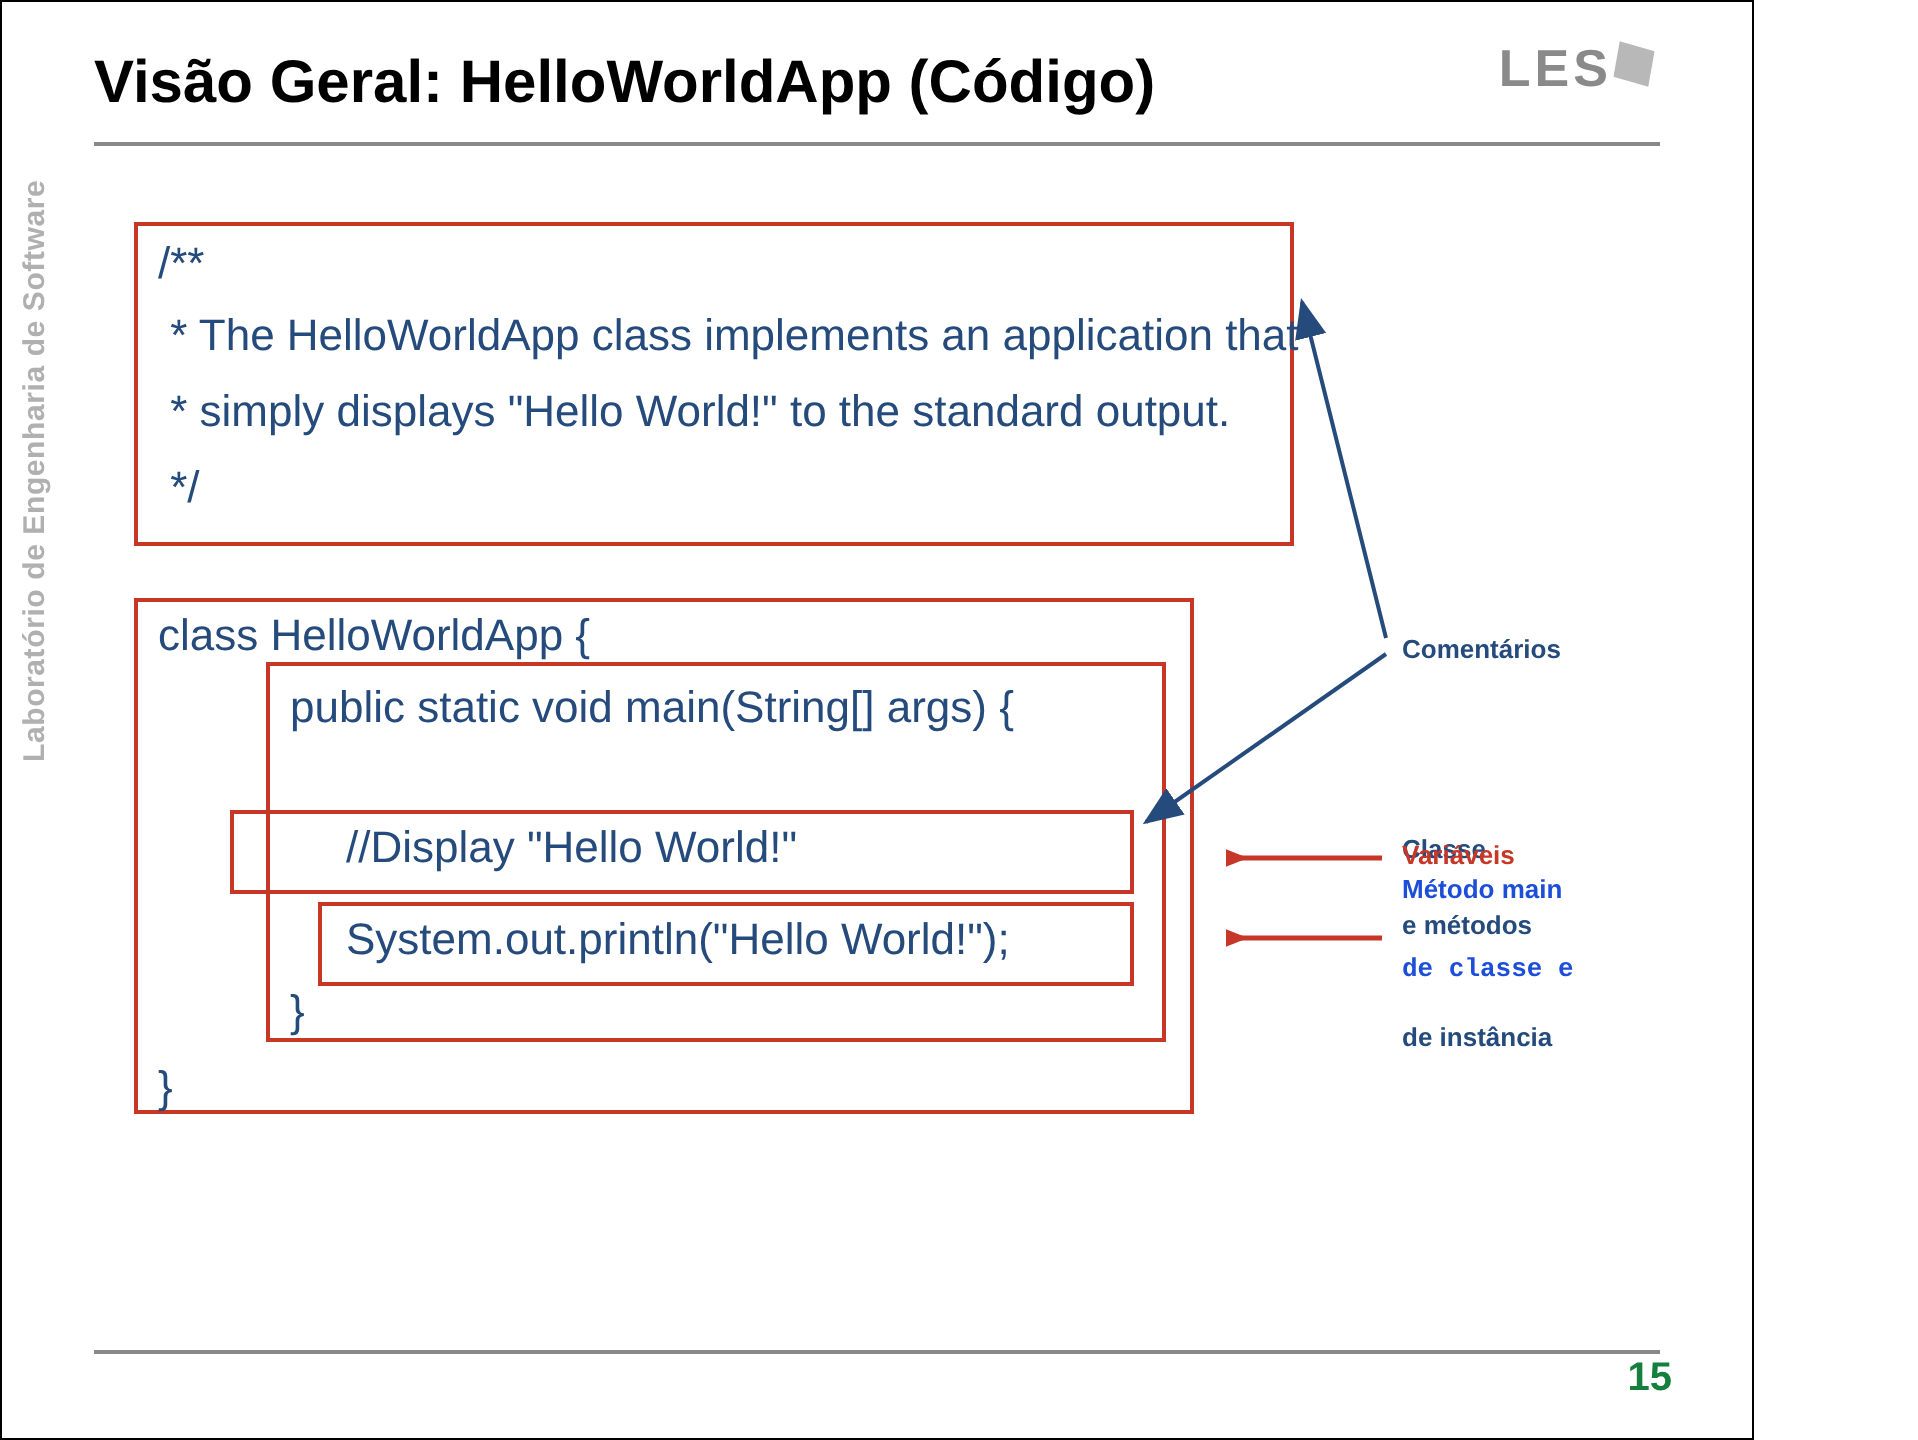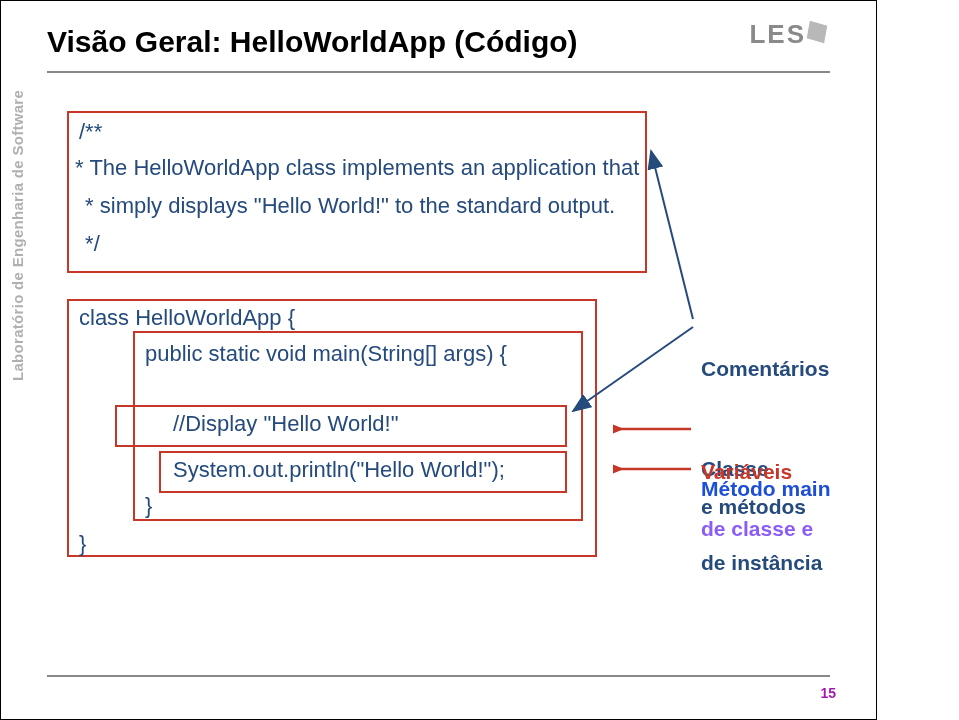--- a/index.html
+++ b/index.html
@@ -101,29 +101,28 @@
   .code-text {
     position: absolute;
     font-family: Verdana, Geneva, sans-serif;
     color: #254a7c;
     font-size: 22px;
     white-space: pre;
   }
   .ann {
     position: absolute;
     font-weight: bold;
-    font-size: 21px;
-    margin-top: 40px;
+    font-size: 13px;
   }
   .ann-comentarios { color: #254a7c; top: 316px; left: 700px; }
   .ann-classe { color: #254a7c; top: 416px; left: 700px; }
   .ann-variaveis { color: #c73728; top: 419px; left: 700px; }
   .ann-metodo { color: #1d4ed8; top: 436px; left: 700px; }
   .ann-emetodos { color: #254a7c; top: 454px; left: 700px; }
-  .ann-declasse { color: #8b5cf6; top: 476px; left: 700px; }
+  .ann-declasse { color: #1d4ed8; top: 476px; left: 700px; font-family: Liberation Mono, monospace; }
   .ann-deinst { color: #254a7c; top: 510px; left: 700px; }
   .arrow-svg {
     position: absolute;
     top: 120px;
     left: 560px;
     width: 180px;
     height: 420px;
     pointer-events: none;
   }
   .footer-line {
@@ -140,23 +139,23 @@
     width: 100%;
     text-align: center;
     font-size: 14px;
     font-weight: bold;
     color: #333;
   }
   .page-num {
     position: absolute;
     bottom: 18px;
     right: 40px;
-    font-size: 14px;
-    font-weight: bold;
-    color: #a21caf;
+    font-size: 20px;
+    font-weight: bold;
+    color: #15803d;
   }
   .arrow-short {
     position: absolute;
     width: 80px;
     height: 12px;
   }
   .as1 { top: 422px; left: 612px; }
   .as2 { top: 462px; left: 612px; }
 </style>
 </head>
@@ -174,21 +173,21 @@
 
   <div class="vertical-label">Laboratório de Engenharia de Software</div>
 
   <div class="codebox box-comment"></div>
   <div class="codebox box-class"></div>
   <div class="codebox box-main"></div>
   <div class="codebox box-display"></div>
   <div class="codebox box-println"></div>
 
   <div class="code-text" style="top:118px; left:78px;">/**</div>
-  <div class="code-text" style="top:154px; left:68px;"> * The HelloWorldApp class implements an application that</div>
+  <div class="code-text" style="top:154px; left:78px;"> * The HelloWorldApp class implements an application that</div>
   <div class="code-text" style="top:192px; left:78px;"> * simply displays "Hello World!" to the standard output.</div>
   <div class="code-text" style="top:230px; left:78px;"> */</div>
   <div class="code-text" style="top:340px; left:144px;">public static void main(String[] args) {</div>
   <div class="code-text" style="top:304px; left:78px;">class HelloWorldApp {</div>
   <div class="code-text" style="top:410px; left:172px;">//Display "Hello World!"</div>
   <div class="code-text" style="top:456px; left:172px;">System.out.println("Hello World!");</div>
   <div class="code-text" style="top:492px; left:144px;">}</div>
   <div class="code-text" style="top:530px; left:78px;">}</div>
 
   <svg class="arrow-svg">

